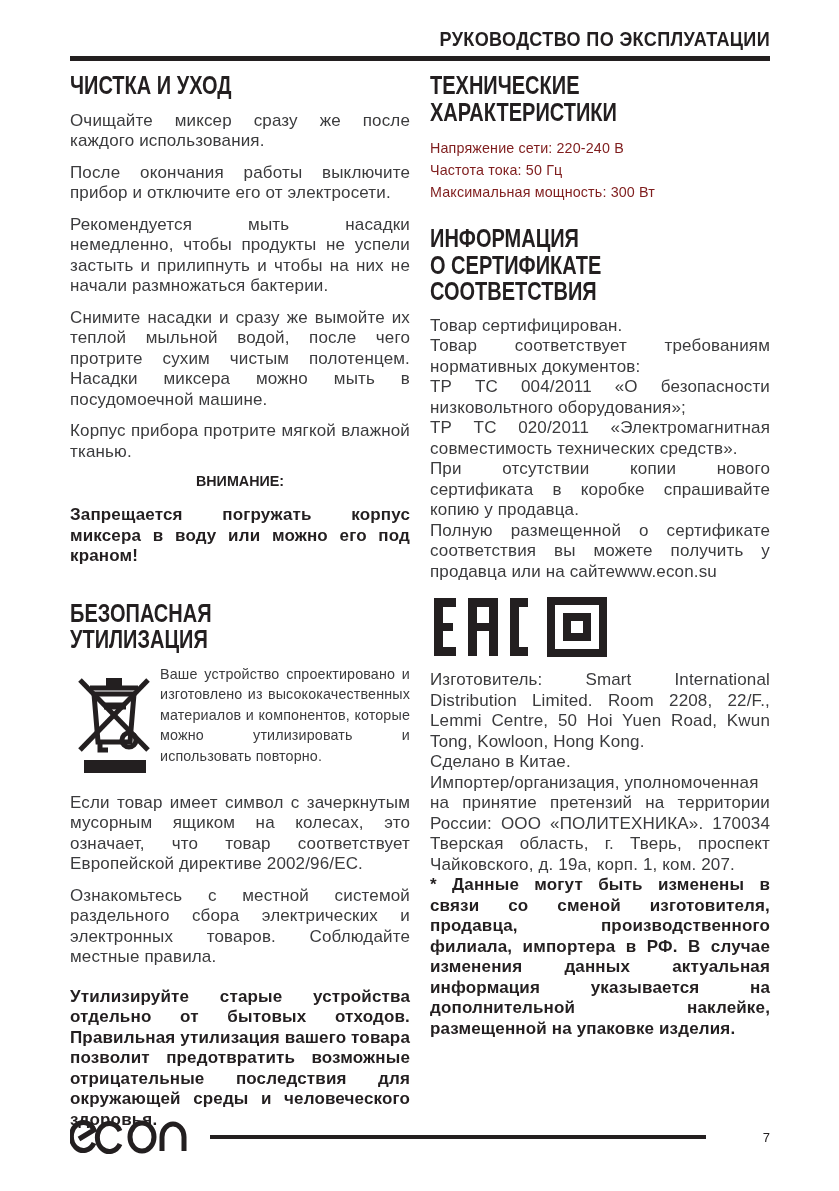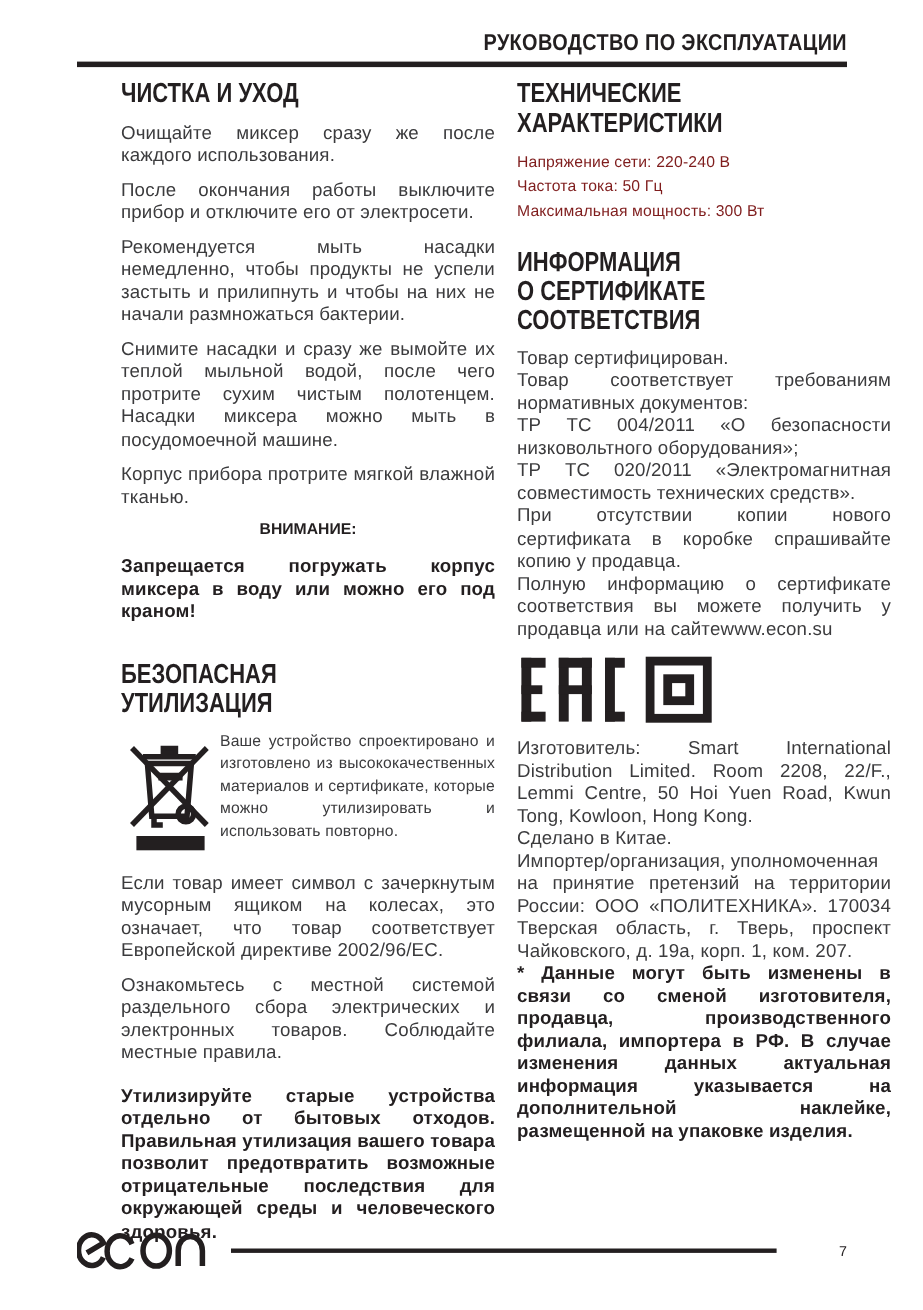--- a/index.html
+++ b/index.html
@@ -25,21 +25,21 @@
     line-height: 1.05;
   }
   .header-rule {
     margin-top: 6px;
     height: 5px;
     background: #231f20;
     width: 700px;
   }
 
   
-  .cols { position: absolute; left: 70px; top: 72px; width: 700px; display: flex; gap: 0; margin-left: 40px; }
+  .cols { position: absolute; left: 70px; top: 72px; width: 700px; display: flex; gap: 0; }
   .col { width: 340px; }
   .col.left { margin-right: 20px; }
 
   h2.sec {
     font-size: 25px;
     font-weight: 700;
     line-height: 1.06;
     letter-spacing: 0px;
     transform: scaleX(0.8);
     transform-origin: left center;
@@ -163,21 +163,21 @@
             <path d="M26 76 V84 H34"></path>
           </g>
 
           <g stroke="#231f20" stroke-width="5">
             <line x1="6" y1="14" x2="74" y2="84"></line>
             <line x1="74" y1="14" x2="6" y2="84"></line>
           </g>
 
           <rect x="10" y="94" width="62" height="13" fill="#231f20"></rect>
         </svg>
-        <p>Ваше устройство спроектировано и изготовлено из высококачественных материалов и сертификате, которые можно утилизировать и использовать повторно.</p>
+        <p>Ваше устройство спроектировано и изготовлено из высококачественных материалов и компонентов, которые можно утилизировать и использовать повторно.</p>
       </div>
 
       <p class="body">Если товар имеет символ с зачеркнутым мусорным ящиком на колесах, это означает, что товар соответствует Европейской директиве 2002/96/EC.</p>
       <p class="body">Ознакомьтесь с местной системой раздельного сбора электрических и электронных товаров. Соблюдайте местные правила.</p>
 
       <div class="spacer-sm"></div>
 
       <p class="body bold last">Утилизируйте старые устройства отдельно от бытовых отходов. Правильная утилизация вашего товара позволит предотвратить возможные отрицательные последствия для окружающей среды и человеческого здоровья.</p>
     </div>
 
@@ -194,21 +194,21 @@
 
       <h2 class="sec tight">ИНФОРМАЦИЯ
 О СЕРТИФИКАТЕ
 СООТВЕТСТВИЯ</h2>
 
       <p class="body tight">Товар сертифицирован.</p>
       <p class="body tight">Товар соответствует требованиям нормативных документов:</p>
       <p class="body tight">ТР ТС 004/2011 «О безопасности низковольтного оборудования»;</p>
       <p class="body tight">ТР ТС 020/2011 «Электромагнитная совместимость технических средств».</p>
       <p class="body tight">При отсутствии копии нового сертификата в коробке спрашивайте копию у продавца.</p>
-      <p class="body tight">Полную информацию о сертификате соответствия вы можете получить у продавца или на сайтewww.econ.su</p>
+      <p class="body tight">Полную размещенной о сертификате соответствия вы можете получить у продавца или на сайтewww.econ.su</p>
 
       <div class="marks">
         <svg class="mark-eac" viewBox="0 0 98 62">
           <g fill="#231f20">
 
             <rect x="2" y="2" width="9" height="58"></rect>
             <rect x="2" y="2" width="22" height="9"></rect>
             <rect x="2" y="27" width="19" height="8"></rect>
             <rect x="2" y="51" width="22" height="9"></rect>
 

